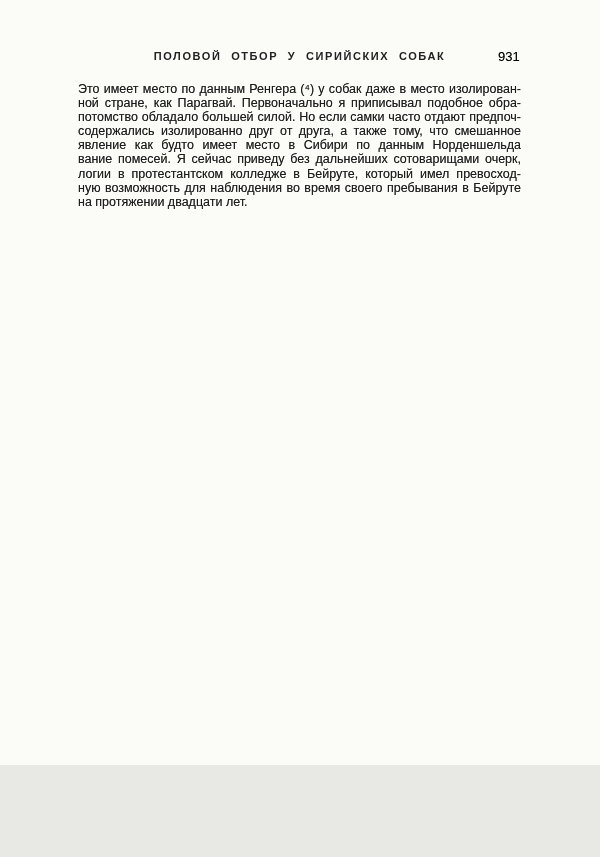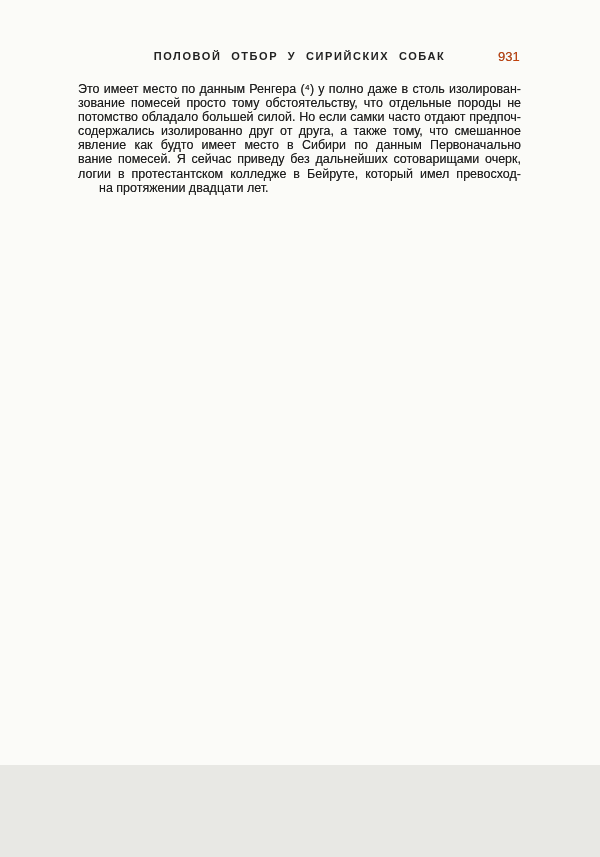--- a/index.html
+++ b/index.html
@@ -29,21 +29,21 @@
     letter-spacing: 1.6px;
     word-spacing: 5px;
     color: #222;
     white-space: nowrap;
   }
   .page-number {
     position: absolute;
     top: 49px;
     left: 498px;
     font-size: 13px;
-    color: #c2410c;
+    color: #000000;
     text-shadow: 0 0 0.4px rgba(0,0,0,0.5);
   }
   
   .body-text {
     position: absolute;
     top: 82px;
     left: 78px;
     width: 443px;
     font-size: 12.5px;
     line-height: 14.1px;
@@ -51,21 +51,20 @@
   }
   .jline {
     text-align: justify;
     text-align-last: justify;
     height: 14.1px;
     overflow: visible;
     white-space: normal;
   }
   .jline.last {
     text-align-last: left;
-    margin-left: 21px;
   }
   
   .footnote {
     position: absolute;
     top: 289px;
     left: 78px;
     width: 443px;
     font-size: 11px;
     line-height: 13px;
     text-indent: 18px;
@@ -89,26 +88,27 @@
 </head>
 <body>
 
 <div class="page">
 
   <div class="running-head">ПОЛОВОЙ ОТБОР У СИРИЙСКИХ СОБАК</div>
 
   <div class="page-number">931</div>
 
   <div class="body-text">
-    <div class="jline">Это имеет место по данным Ренгера (⁴) у полно даже в столь изолирован-</div>
-    <div class="jline">зование помесей просто тому обстоятельству, что отдельные породы не</div>
+    <div class="jline">Это имеет место по данным Ренгера (⁴) у собак даже в место изолирован-</div>
+    <div class="jline">ной стране, как Парагвай. Первоначально я приписывал подобное обра-</div>
     <div class="jline">потомство обладало большей силой. Но если самки часто отдают предпоч-</div>
     <div class="jline">содержались изолированно друг от друга, а также тому, что смешанное</div>
-    <div class="jline">явление как будто имеет место в Сибири по данным Первоначально</div>
+    <div class="jline">явление как будто имеет место в Сибири по данным Норденшельда</div>
     <div class="jline">вание помесей. Я сейчас приведу без дальнейших сотоварищами очерк,</div>
     <div class="jline">логии в протестантском колледже в Бейруте, который имел превосход-</div>
+    <div class="jline">ную возможность для наблюдения во время своего пребывания в Бейруте</div>
     <div class="jline last">на протяжении двадцати лет.</div>
   </div>
 
 
   <div class="signature-mark">59*</div>
 
 </div>
 
 </body></html>

